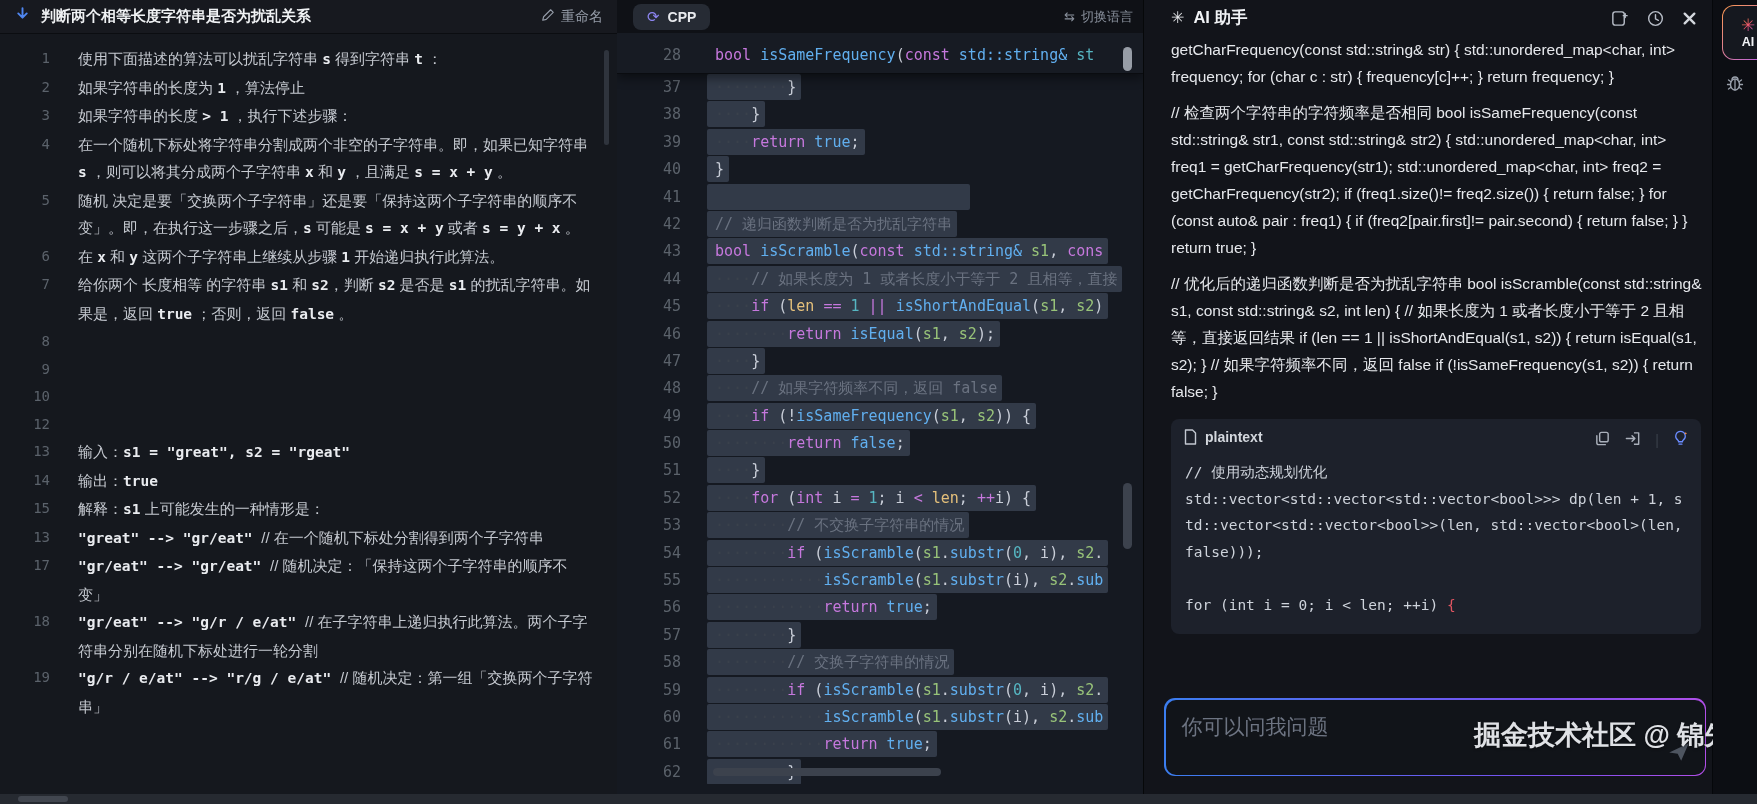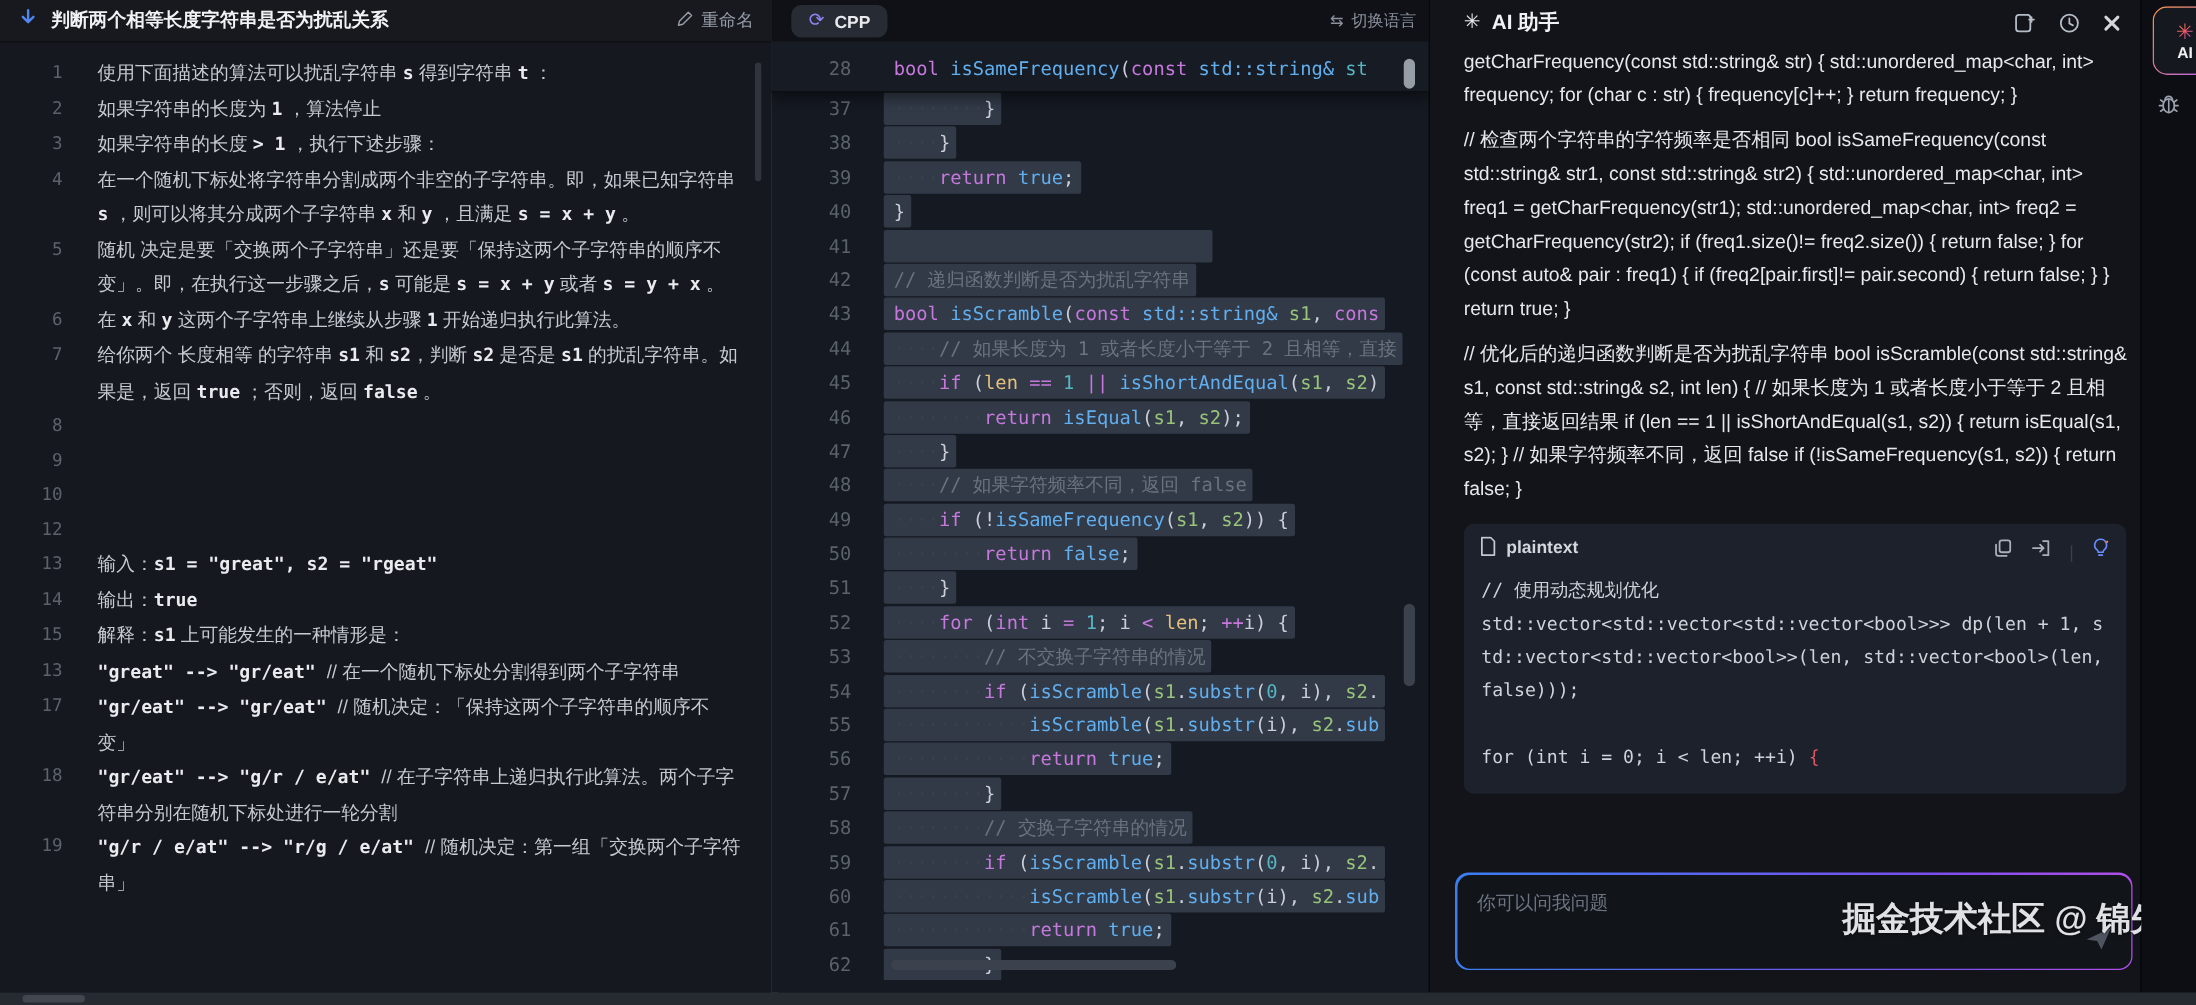--- a/index.html
+++ b/index.html
@@ -57,21 +57,21 @@
   .cb-lang{font-size:14px;font-weight:bold;color:#d3d7dd;}
   .cb-icons{margin-left:auto;display:flex;align-items:center;gap:13px;color:#aab0bb;}
   .cb-divider{color:#3a404b;font-size:14px;}
   .cb-code{font-family:"DejaVu Sans Mono",monospace;font-size:14.5px;line-height:26.5px;color:#ced3db;
            padding:6px 14px 16px;white-space:pre-wrap;word-break:break-all;}
   .cbline{min-height:26.5px;}
   .red{color:#e05561;}
   .ai-input-wrap{position:absolute;left:20px;top:698px;width:542px;height:78px;border-radius:11px;
       background:linear-gradient(90deg,#3b7ef0,#7a4ff0 70%,#b14fe8);padding:1.5px;box-sizing:border-box;}
   .ai-input{width:100%;height:100%;border-radius:10px;background:#111419;position:relative;box-sizing:border-box;}
-  .placeholder{position:absolute;left:16px;top:13px;font-size:15px;color:#6d7482;}
+  .placeholder{position:absolute;left:16px;top:13px;font-size:21px;color:#6d7482;}
   .send{position:absolute;right:12px;bottom:6px;}
   .watermark{position:absolute;left:330px;top:717px;font-size:27px;font-weight:bold;color:#dfe1e5;z-index:30;
              white-space:nowrap;text-shadow:0 1px 3px rgba(0,0,0,.45);}
 
   
   .right-strip{position:absolute;left:1712px;top:0;width:45px;height:794px;background:#0c0e13;border-left:1px solid #05070a;}
   .ai-pill{position:absolute;left:9px;top:5px;width:50px;height:53px;border-radius:12px;
       background:linear-gradient(#15181f,#15181f) padding-box,linear-gradient(135deg,#ff9a4d,#b05cf0) border-box;
       border:1.5px solid transparent;display:flex;flex-direction:column;align-items:center;justify-content:center;gap:1px;cursor:pointer;}
   .pill-spark{font-size:17px;line-height:1;background:linear-gradient(135deg,#ff9a3d,#f0556d,#a05cf0);

